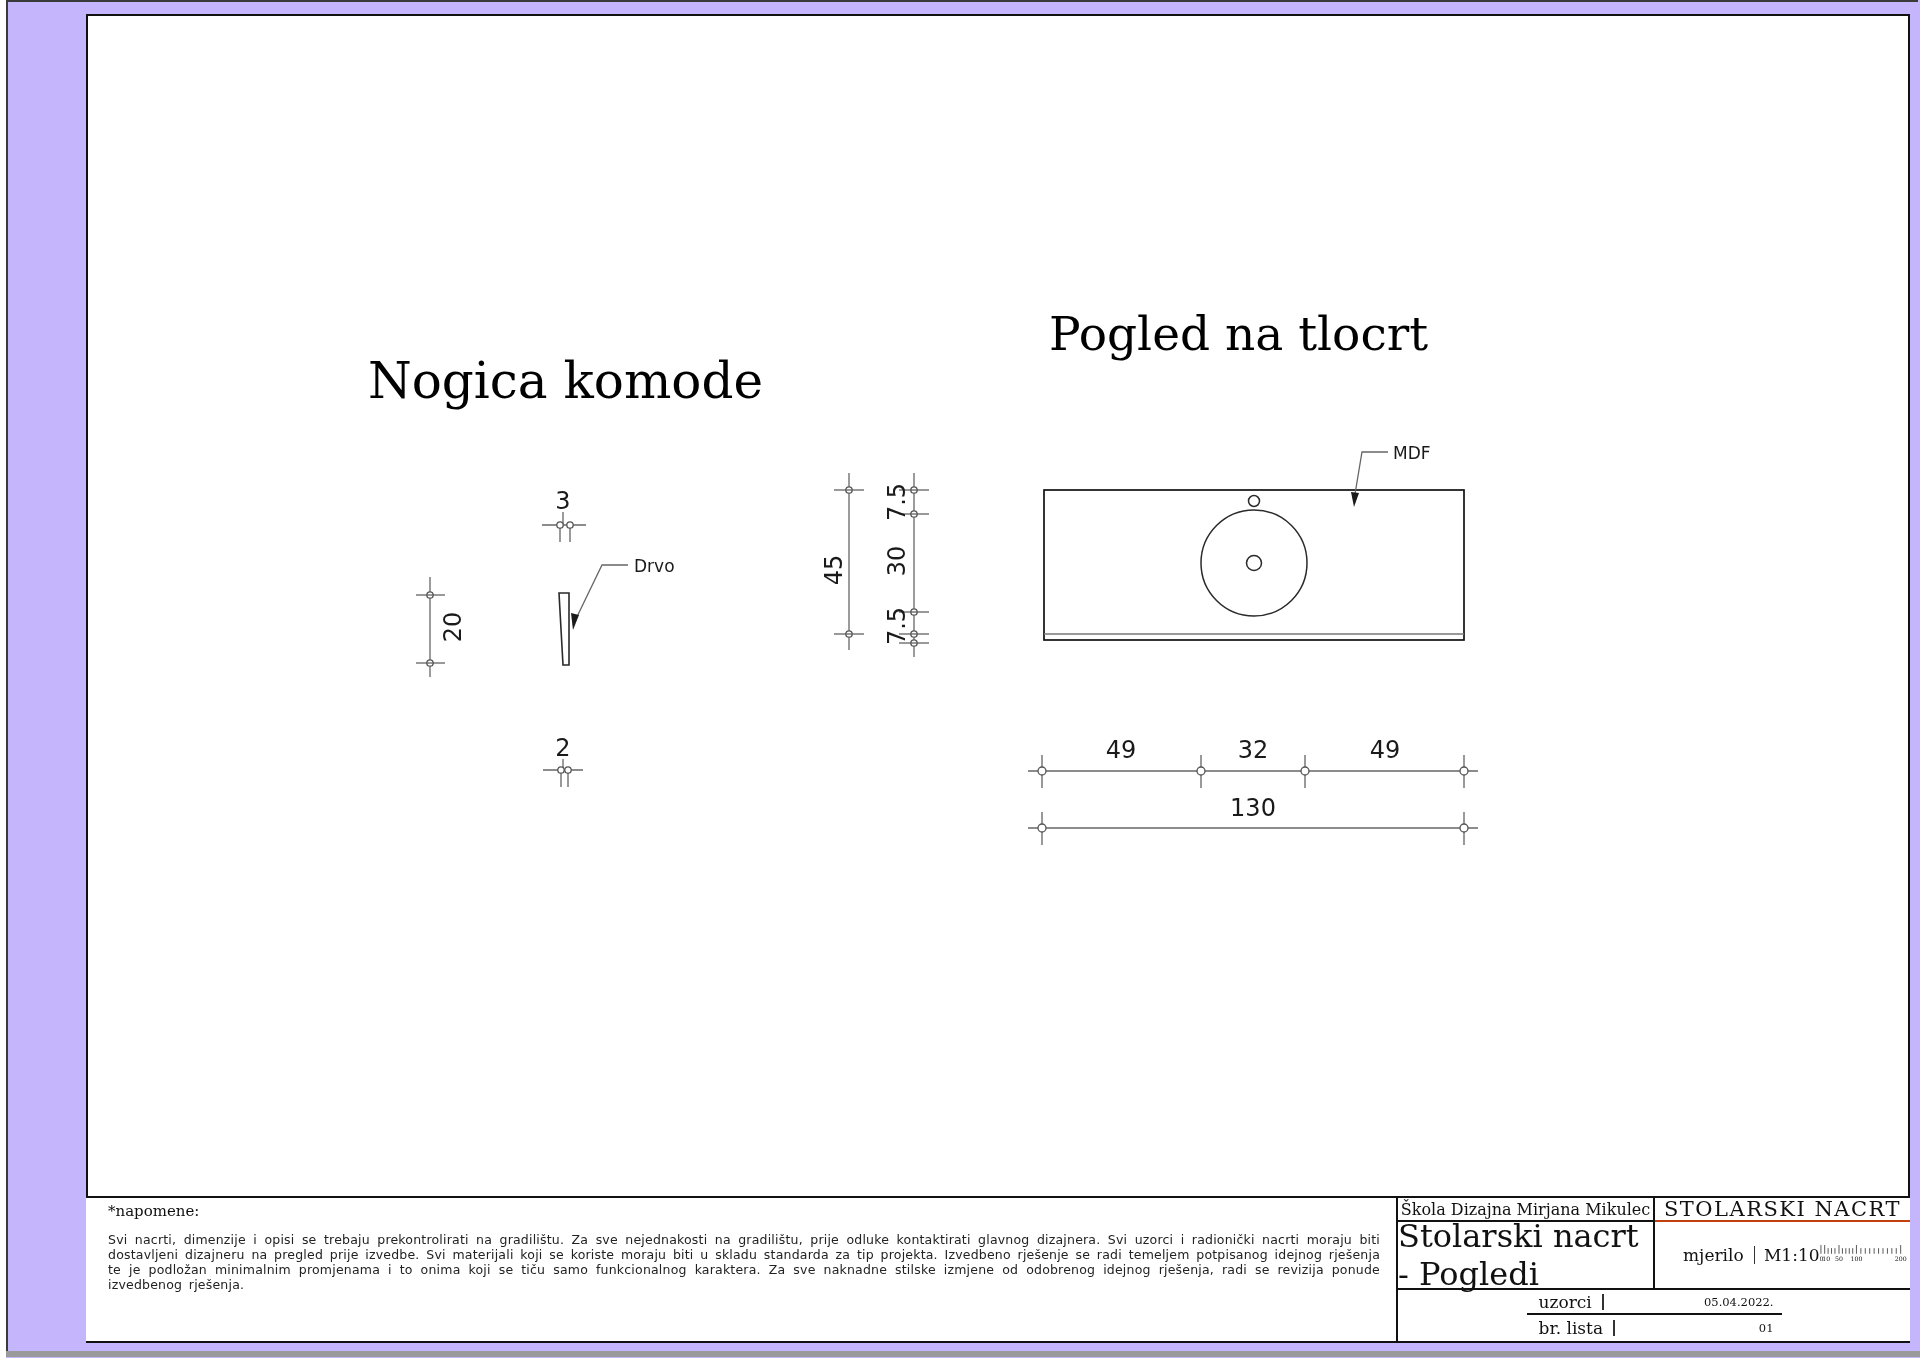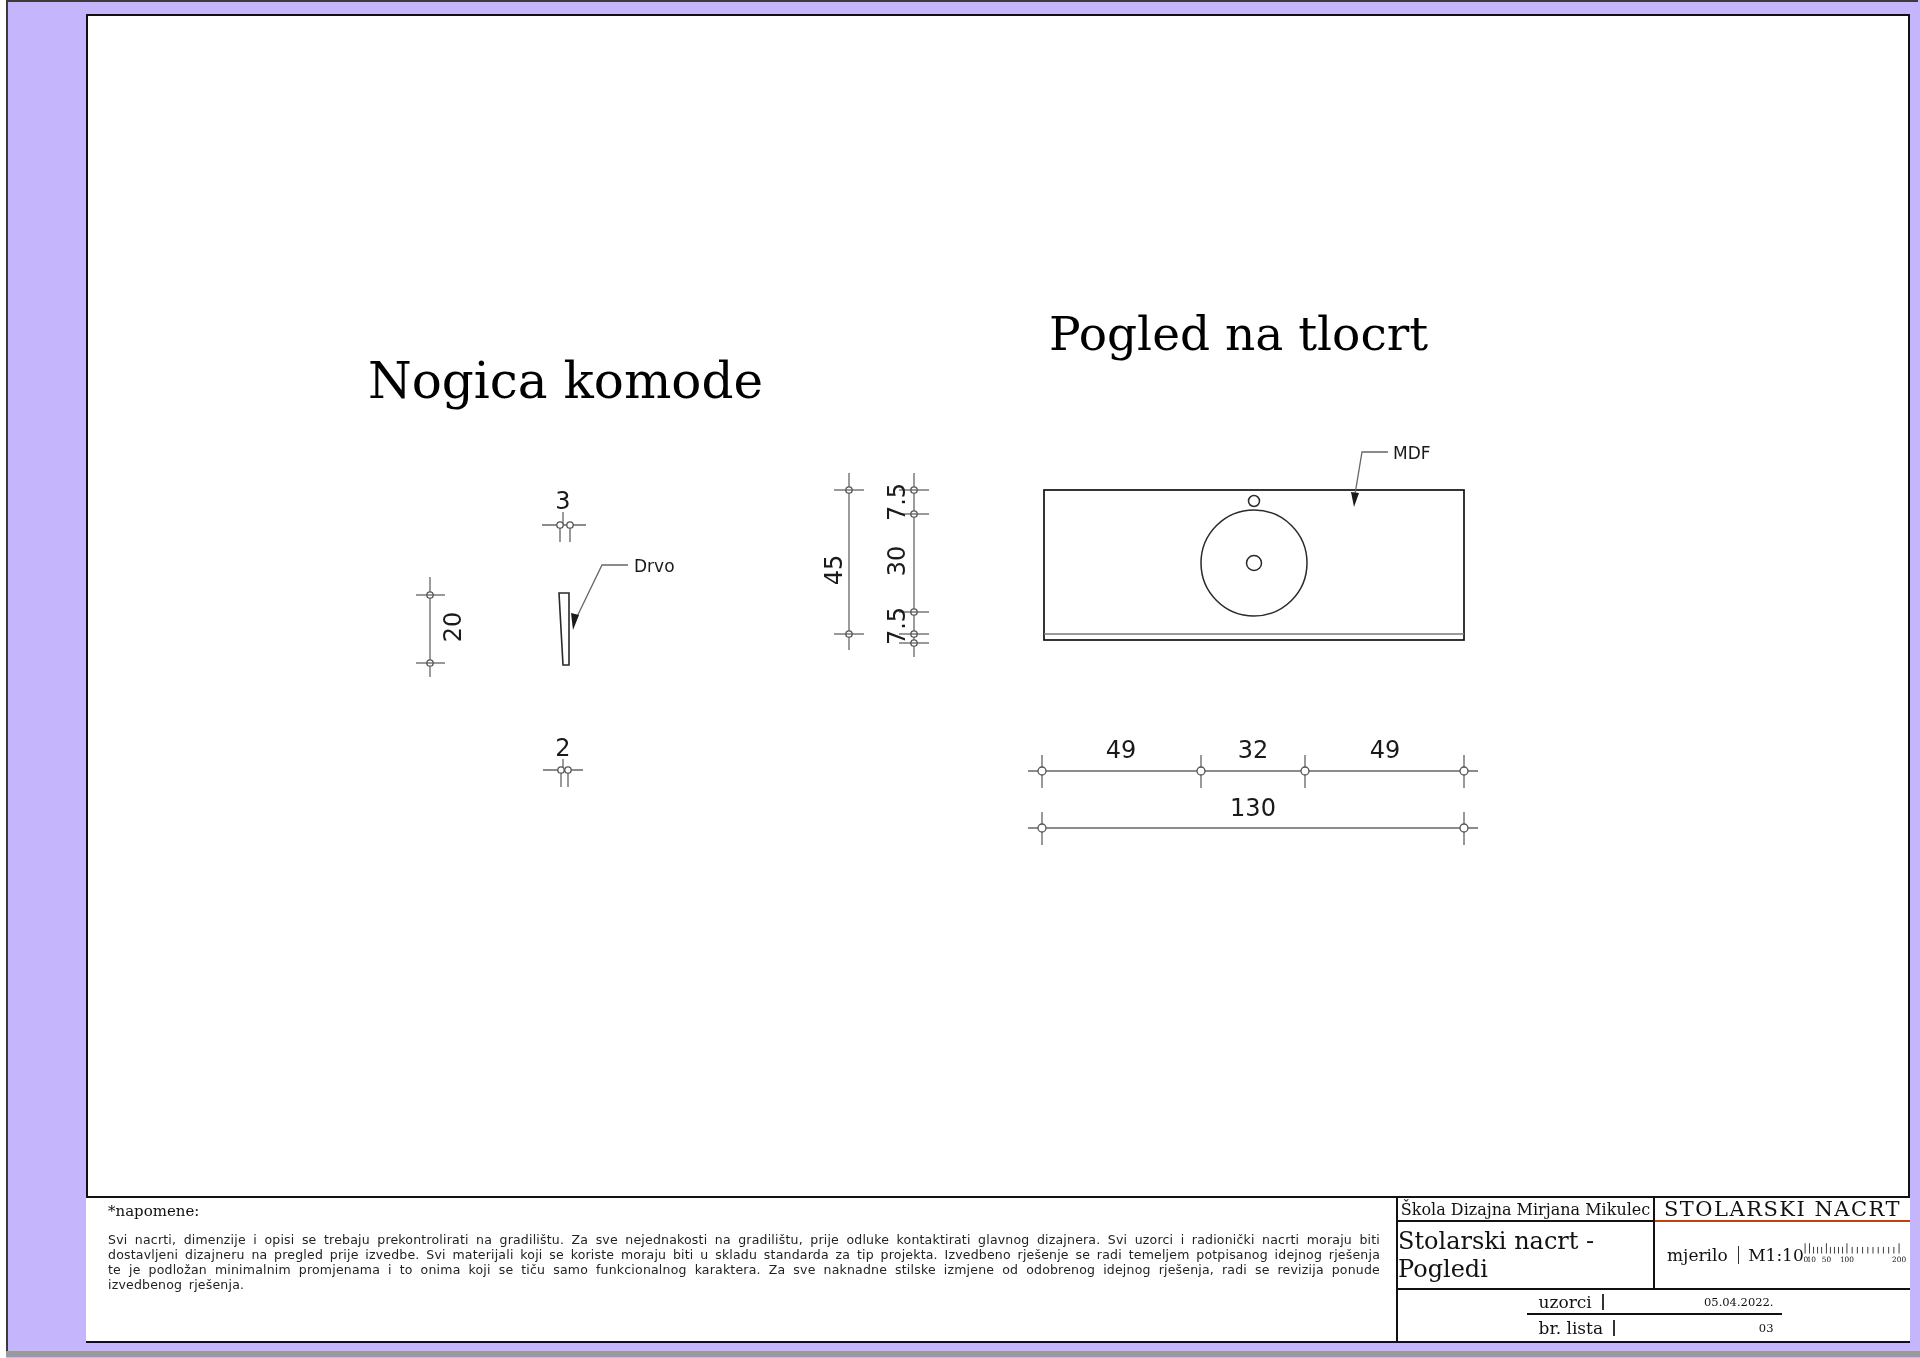--- a/index.html
+++ b/index.html
@@ -32,22 +32,22 @@
   #notes .head{margin:4px 0 0 22px;font-size:15px;font-family:"DejaVu Serif",serif;color:#111;}
   #notes .body{margin:12px 16px 0 22px;font-family:"DejaVu Sans",sans-serif;font-size:12.5px;
                line-height:15px;letter-spacing:.2px;word-spacing:2.5px;text-align:justify;color:#222;}
   
   #tblock{position:absolute;left:1390px;top:1196px;width:514px;height:145px;box-sizing:border-box;
           border-left:2px solid #111;border-top:2px solid #111;background:#fff;display:flex;flex-direction:column;}
   .trow{display:flex;flex-direction:row;box-sizing:border-box;justify-content:center;}
   .tcell{box-sizing:border-box;display:flex;align-items:center;justify-content:center;}
   .cell-school{width:257px;height:24px;border-right:2px solid #111;border-bottom:2px solid #111;font-size:16px;}
   .cell-doctype{width:255px;height:24px;border-bottom:2px solid #c2410c;font-size:21px;letter-spacing:1.5px;}
-  .cell-title{width:257px;height:68px;border-right:2px solid #111;border-bottom:2px solid #111;font-size:24px;}
-  .cell-mjerilo{width:255px;height:68px;border-bottom:2px solid #111;justify-content:flex-start;padding-left:12px;}
+  .cell-title{width:257px;height:68px;border-right:2px solid #111;border-bottom:2px solid #111;font-size:32px;}
+  .cell-mjerilo{width:255px;height:68px;border-bottom:2px solid #111;justify-content:flex-start;padding-left:28px;}
   .cell-author{width:257px;height:51px;border-right:2px solid #111;font-size:22px;}
   .rightcol{display:flex;flex-direction:column;width:255px;}
   .cell-datum{width:255px;height:25px;border-bottom:2px solid #111;justify-content:flex-start;padding-left:12px;}
   .cell-brlista{width:255px;height:26px;justify-content:flex-start;padding-left:12px;}
   .tb-label{font-size:17px;color:#111;}
   .tb-bar{width:2px;height:18px;background:#333;margin:0 9px 0 10px;}
   .tb-bar.small{height:16px;}
   .tb-small{font-size:17px;color:#111;}
   .tb-value{margin-left:auto;padding-right:8px;font-size:11.5px;color:#111;}
   .ruler{margin-left:auto;margin-right:2px;}
@@ -221,19 +221,19 @@
     <div class="trow">
       <div class="rightcol">
         <div class="tcell cell-datum">
           <span class="tb-label">uzorci</span>
           <span class="tb-bar small"></span>
           <span class="tb-value">05.04.2022.</span>
         </div>
         <div class="tcell cell-brlista">
           <span class="tb-label">br. lista</span>
           <span class="tb-bar small"></span>
-          <span class="tb-value">03</span>
+          <span class="tb-value">01</span>
         </div>
       </div>
     </div>
   </div>
 
 </div>
 
 </body></html>

